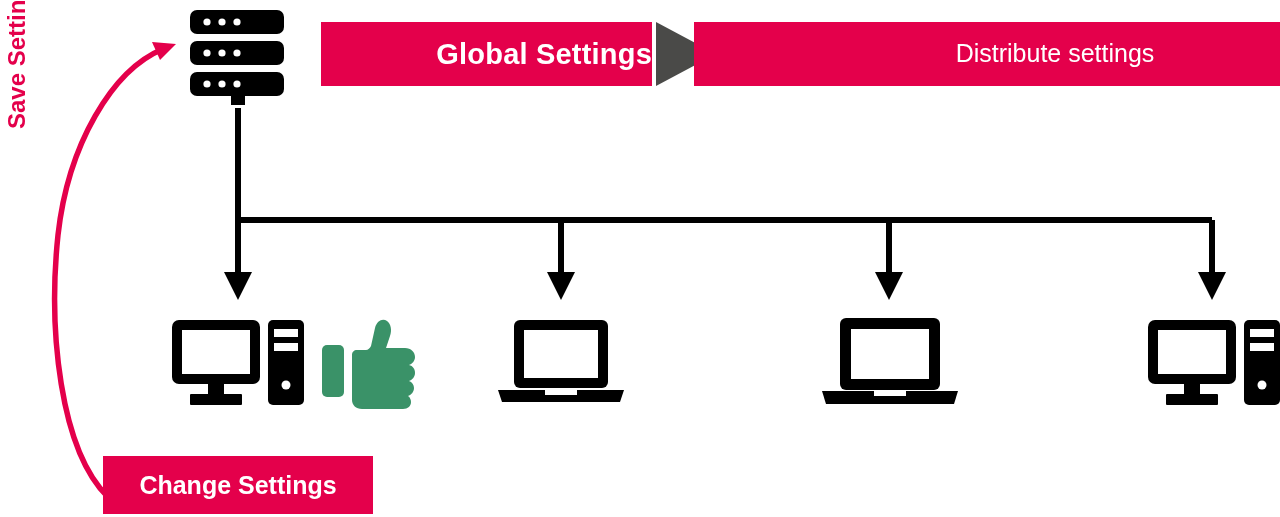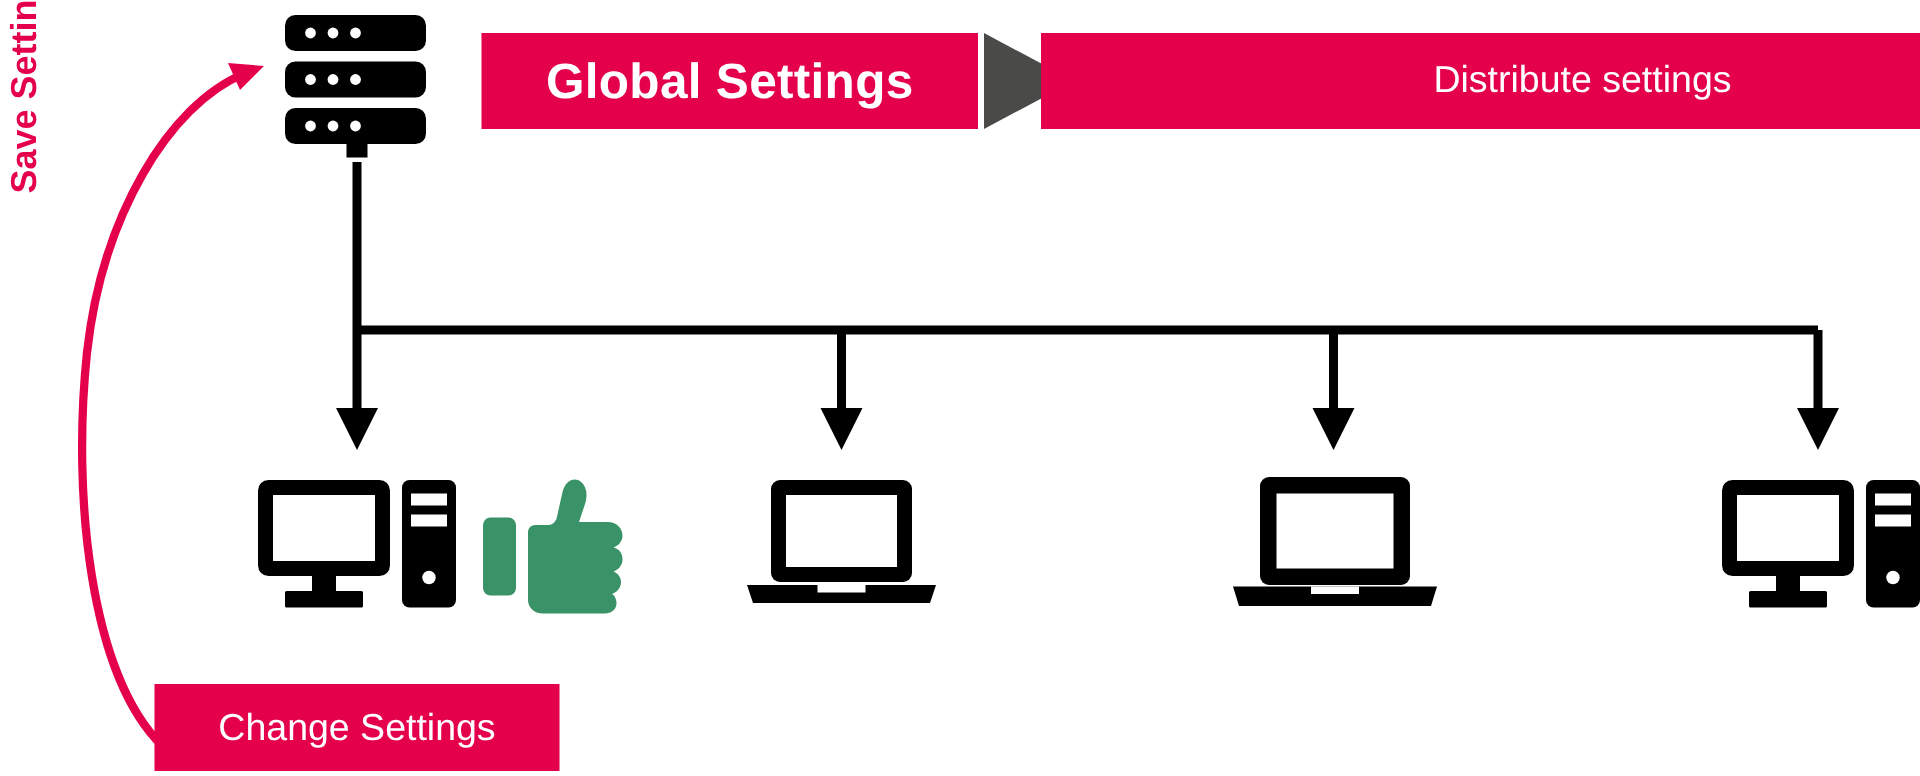--- a/index.html
+++ b/index.html
@@ -25,22 +25,22 @@
     color: #ffffff;
     display: flex;
     align-items: center;
     box-sizing: border-box;
   }
   #banner-global {
     left: 321px;
     top: 22px;
     width: 331px;
     height: 64px;
-    justify-content: center;
-    font-size: 33px;
+    justify-content: flex-end;
+    font-size: 29px;
     font-weight: bold;
     letter-spacing: 0.2px;
   }
   #banner-distribute {
     left: 694px;
     top: 22px;
     width: 704px;
     height: 64px;
     justify-content: flex-end;
     text-align: center;
@@ -54,21 +54,21 @@
     padding-left: 18px;
     box-sizing: border-box;
   }
   #banner-change {
     left: 103px;
     top: 456px;
     width: 270px;
     height: 58px;
     justify-content: center;
     font-size: 25px;
-    font-weight: normal;
+    font-weight: bold;
   }
 
   
   #triangle-play {
     position: absolute;
     left: 656px;
     top: 22px;
     width: 0;
     height: 0;
     border-top: 32px solid transparent;

